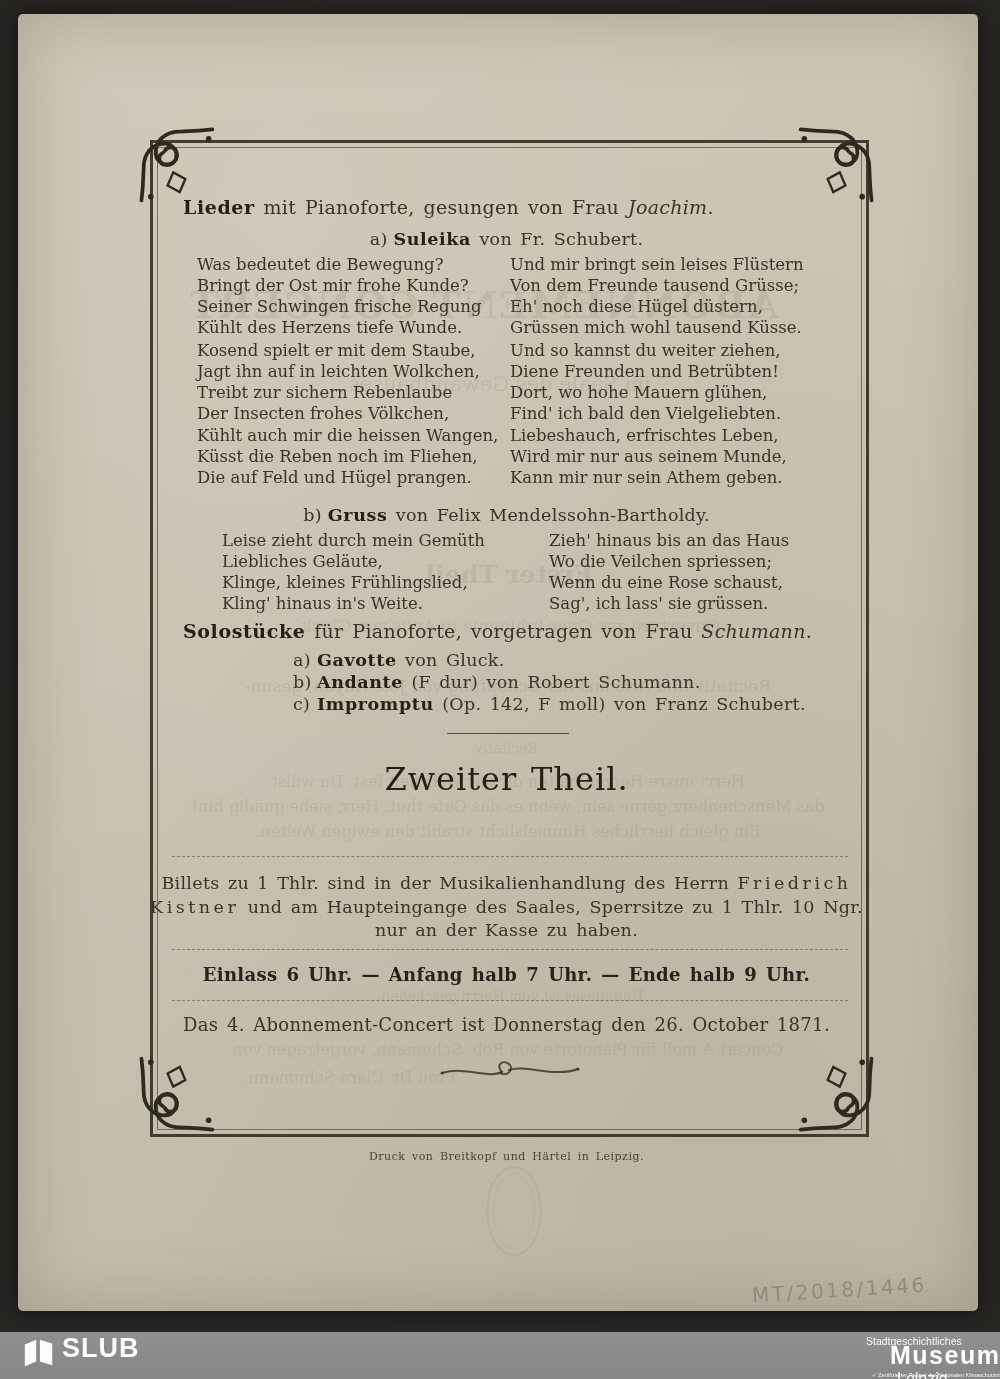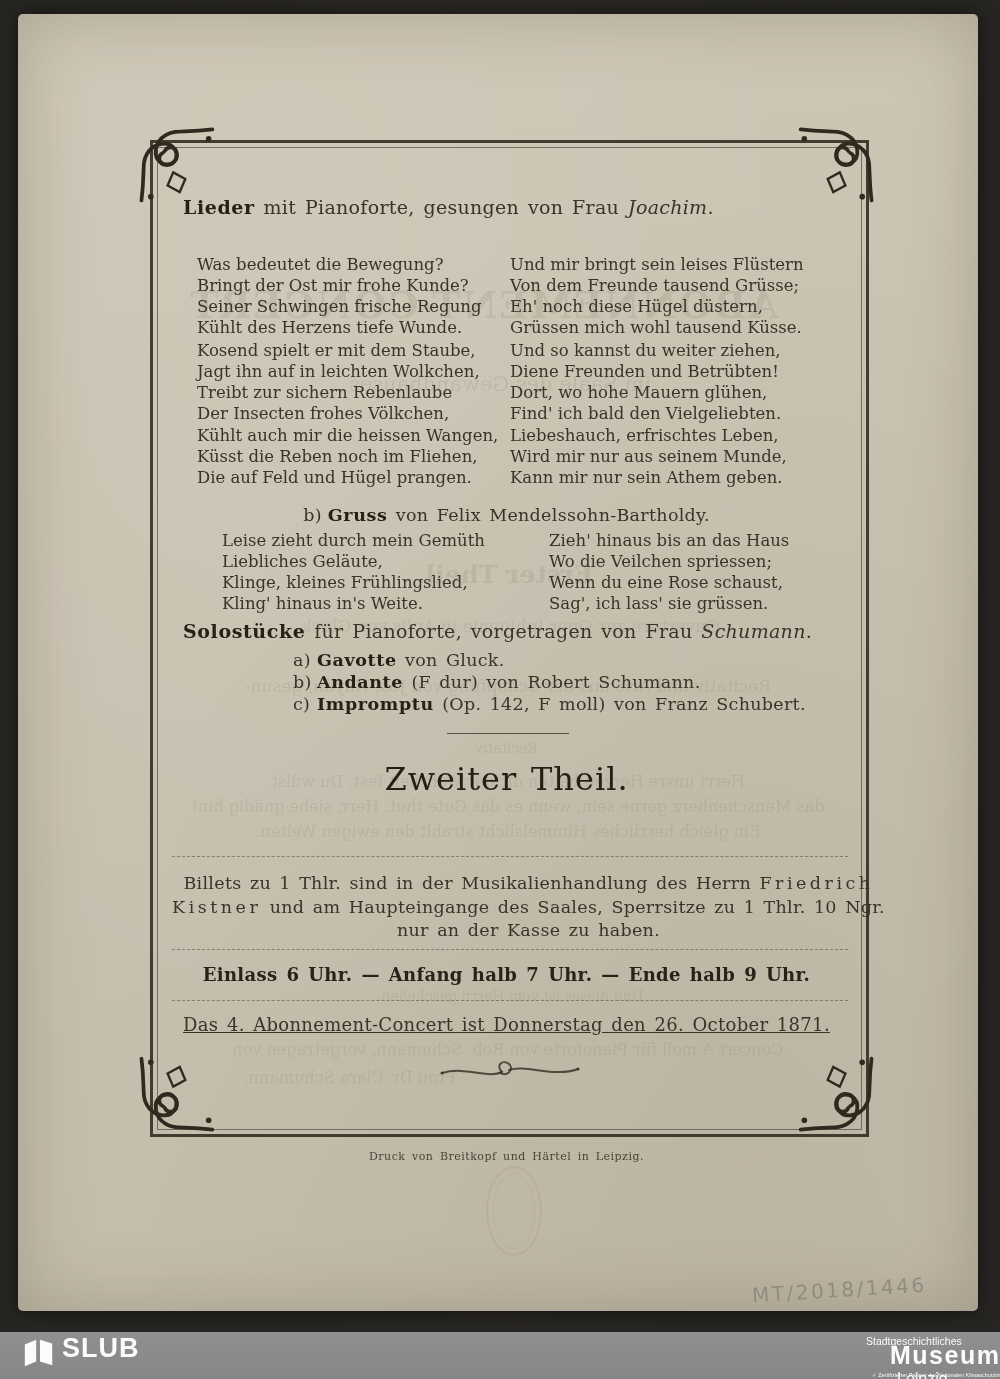--- a/index.html
+++ b/index.html
@@ -45,24 +45,24 @@
   .s-gruss{left:222px;}
   .pcol{position:absolute;top:0;white-space:nowrap;font-size:16.5px;line-height:21px;color:#3a3327;}
   .pc1{left:0;}
   .s-suleika .pc2{left:313px;}
   .s-gruss .pc2{left:327px;}
   .solo-item{position:absolute;left:293px;font-size:17.5px;white-space:nowrap;}
   .si-letter{display:inline-block;width:24px;}
   .rule-short{position:absolute;left:447px;top:733px;width:122px;border-top:1.5px solid rgba(58,50,40,.8);}
   .rule-dash{position:absolute;left:172px;width:676px;border-top:1.5px dashed rgba(70,62,48,.5);}
   .h-part2{left:150px;width:713px;text-align:center;font-size:32px;font-weight:normal;color:#241f14;letter-spacing:1px;}
-  .billets{left:144px;width:713px;text-align:center;font-size:17.5px;line-height:23.5px;padding-left:28px;}
+  .billets{left:150px;width:713px;text-align:center;font-size:17.5px;line-height:23.5px;}
   .spaced{letter-spacing:3.5px;}
   .times{left:150px;width:713px;text-align:center;font-size:18px;font-weight:bold;color:#27221六px;color:#27221a;}
-  .nextc{left:150px;width:713px;text-align:center;font-size:18px;text-decoration:underline;}
+  .nextc{left:150px;width:713px;text-align:center;font-size:18px;}
   .imprint{left:150px;width:713px;text-align:center;font-size:11px;color:#4a4335;letter-spacing:.5px;}
   
   .ghost{
     position:absolute;transform:scaleX(-1);color:#5d5646;opacity:.11;
     filter:blur(.5px);white-space:nowrap;text-align:center;
   }
   
   .stamp{
     position:absolute;left:486px;top:1166px;width:52px;height:86px;
     border:2px solid rgba(146,135,110,.35);border-radius:50%;opacity:.5;
@@ -139,20 +139,23 @@
         <use href="#flourish"></use>
       </svg></div>
   <div class="corner c-br"><svg viewBox="0 0 90 90">
         <use href="#flourish"></use>
       </svg></div>
 
   <div class="txt hline" style="top:196px">
     <b>Lieder</b><span> mit Pianoforte, gesungen von Frau </span><i>Joachim</i><span>.</span>
   </div>
 
+  <div class="txt clabel" style="top:229px">
+    <span class="lab-letter">a)</span><b>Suleika</b><span> von Fr. Schubert.</span>
+  </div>
 
   <div class="stanza s-suleika" style="top:254px">
     <div class="pcol pc1">
       <div>Was bedeutet die Bewegung?</div>
       <div>Bringt der Ost mir frohe Kunde?</div>
       <div>Seiner Schwingen frische Regung</div>
       <div>Kühlt des Herzens tiefe Wunde.</div>
     </div>
     <div class="pcol pc2">
       <div>Und mir bringt sein leises Flüstern</div>

